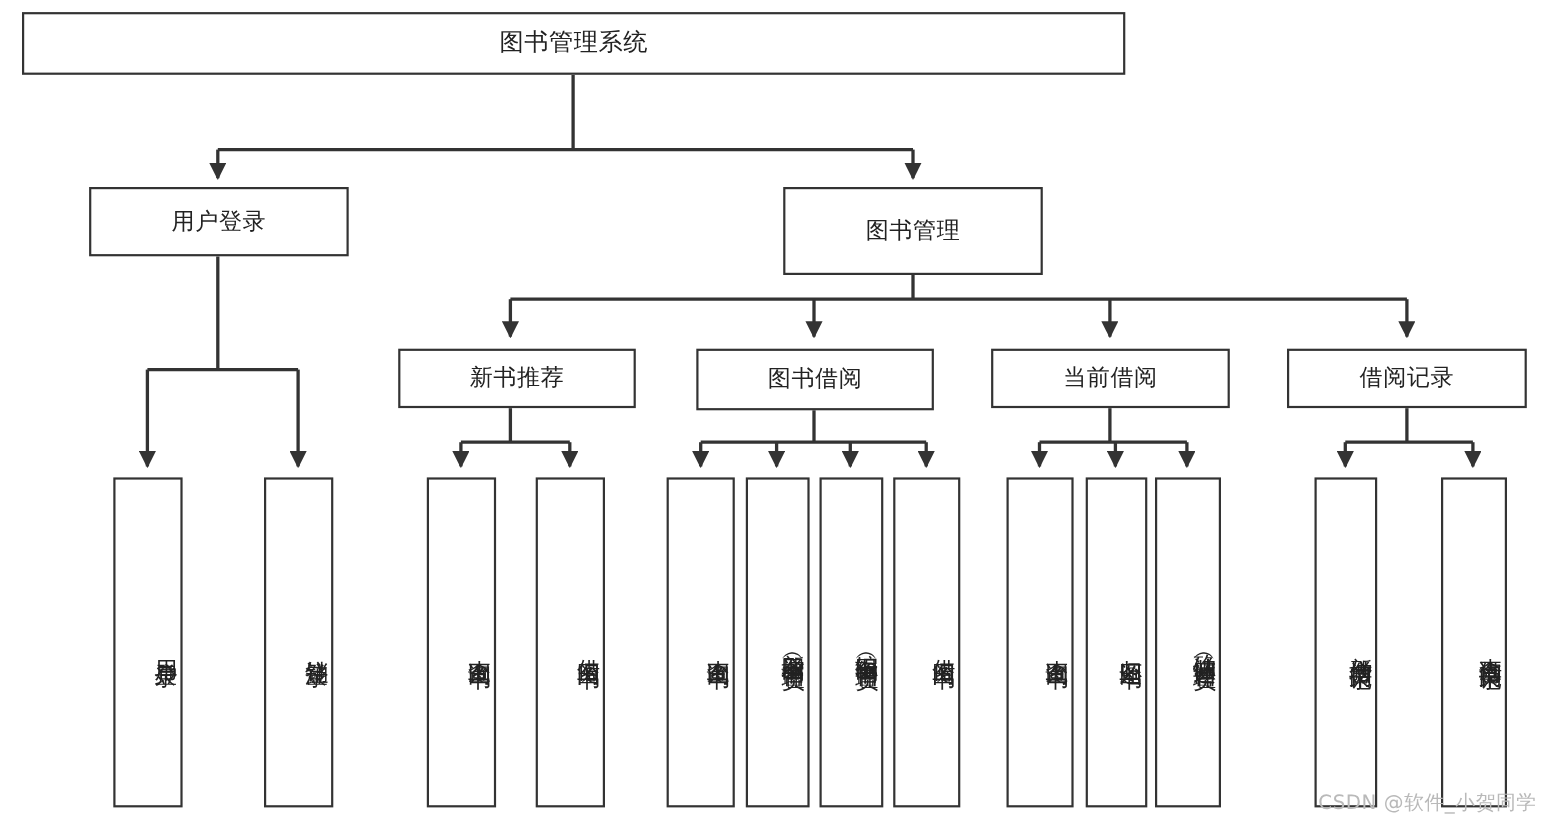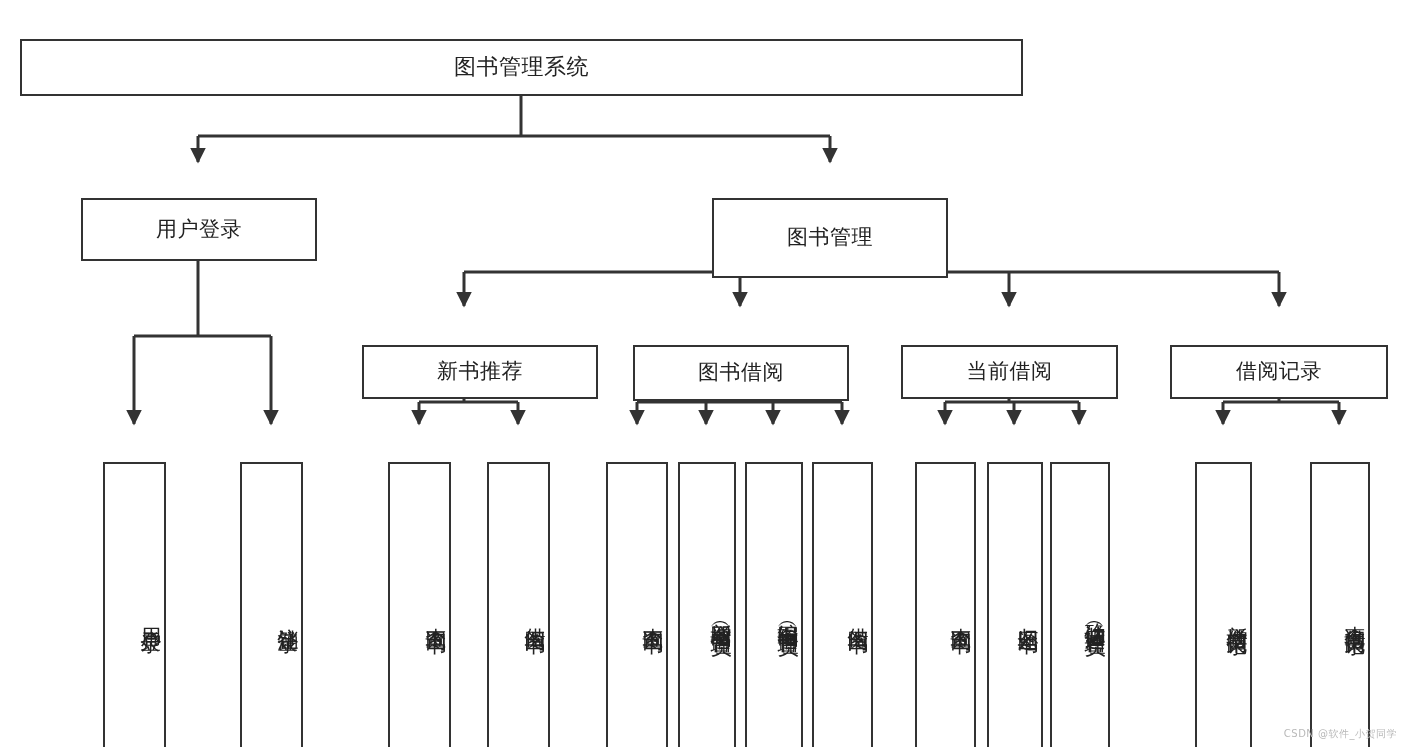--- a/index.html
+++ b/index.html
@@ -30,21 +30,20 @@
   .node {
     position: absolute;
     box-sizing: border-box;
     background: #ffffff;
     border: 2px solid #333333;
     display: flex;
     align-items: center;
     justify-content: center;
     color: #222222;
     overflow: hidden;
-    margin-top: 28px;
   }
   .node.horiz {
     font-size: 21px;
     line-height: 1.2;
     letter-spacing: 0.5px;
   }
   .node.vert {
     writing-mode: vertical-rl;
     text-orientation: upright;
     font-size: 21px;
@@ -59,21 +58,21 @@
     text-orientation: upright;
     white-space: nowrap;
   }
   .node.root {
     font-size: 22px;
   }
   #watermark {
     position: absolute;
     right: 8px;
     bottom: 6px;
-    font-size: 10px;
+    font-size: 18px;
     color: #b9b9b9;
     letter-spacing: 0.5px;
     white-space: nowrap;
   }
 </style>
 </head>
 <body>
 
 <div id="canvas">
 
@@ -134,21 +133,21 @@
     <span>图书管理系统</span>
   </div>
 
   <div class="node horiz" style="left:81px; top:170px; width:236px; height:63px;">
     <span>用户登录</span>
   </div>
   <div class="node horiz" style="left:712px; top:170px; width:236px; height:80px;">
     <span>图书管理</span>
   </div>
 
-  <div class="node horiz" style="left:362px; top:317px; width:236px; height:54px;">
+  <div class="node horiz" style="left:362px; top:317px; width:216px; height:54px;">
     <span>新书推荐</span>
   </div>
   <div class="node horiz" style="left:633px; top:317px; width:216px; height:56px;">
     <span>图书借阅</span>
   </div>
   <div class="node horiz" style="left:1170px; top:317px; width:218px; height:54px;">
     <span>借阅记录</span>
   </div>
   <div class="node horiz" style="left:901px; top:317px; width:217px; height:54px;">
     <span>当前借阅</span>

